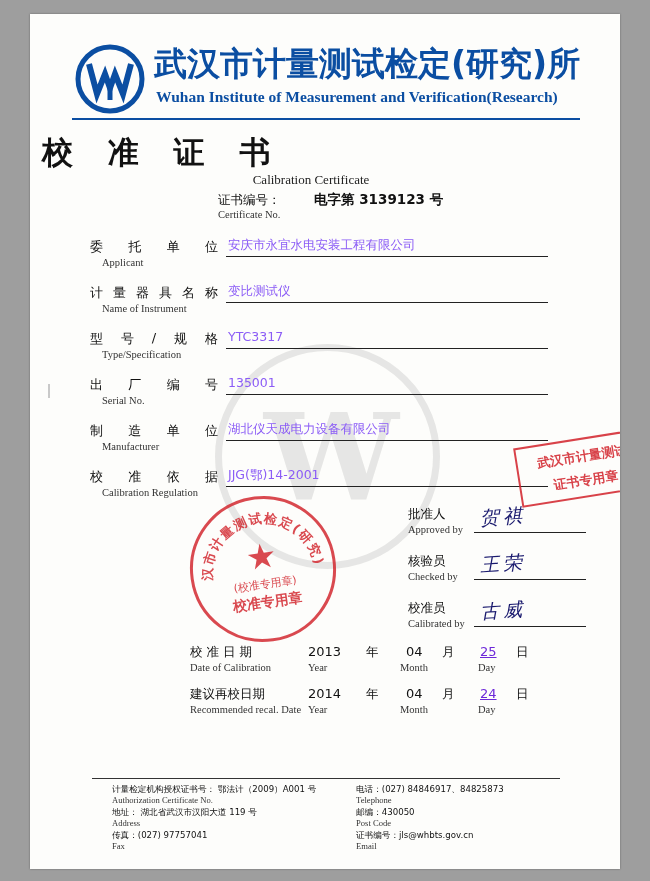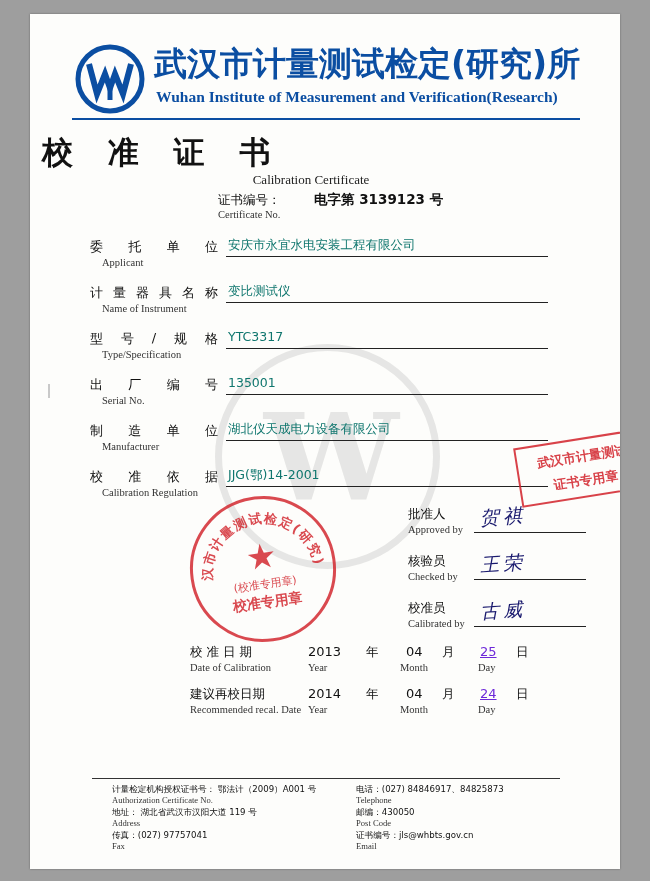--- a/index.html
+++ b/index.html
@@ -175,21 +175,21 @@
     color: #333;
     white-space: nowrap;
   }
   .f-value {
     position: absolute;
     left: 198px;
     top: 1px;
     width: 316px;
     font-family: "DejaVu Sans", sans-serif;
     font-size: 12.5px;
-    color: #0f766e;
+    color: #8b5cf6;
     white-space: nowrap;
   }
   .f-line {
     position: absolute;
     left: 196px;
     top: 20px;
     width: 322px;
     height: 1px;
     background: #222;
   }

